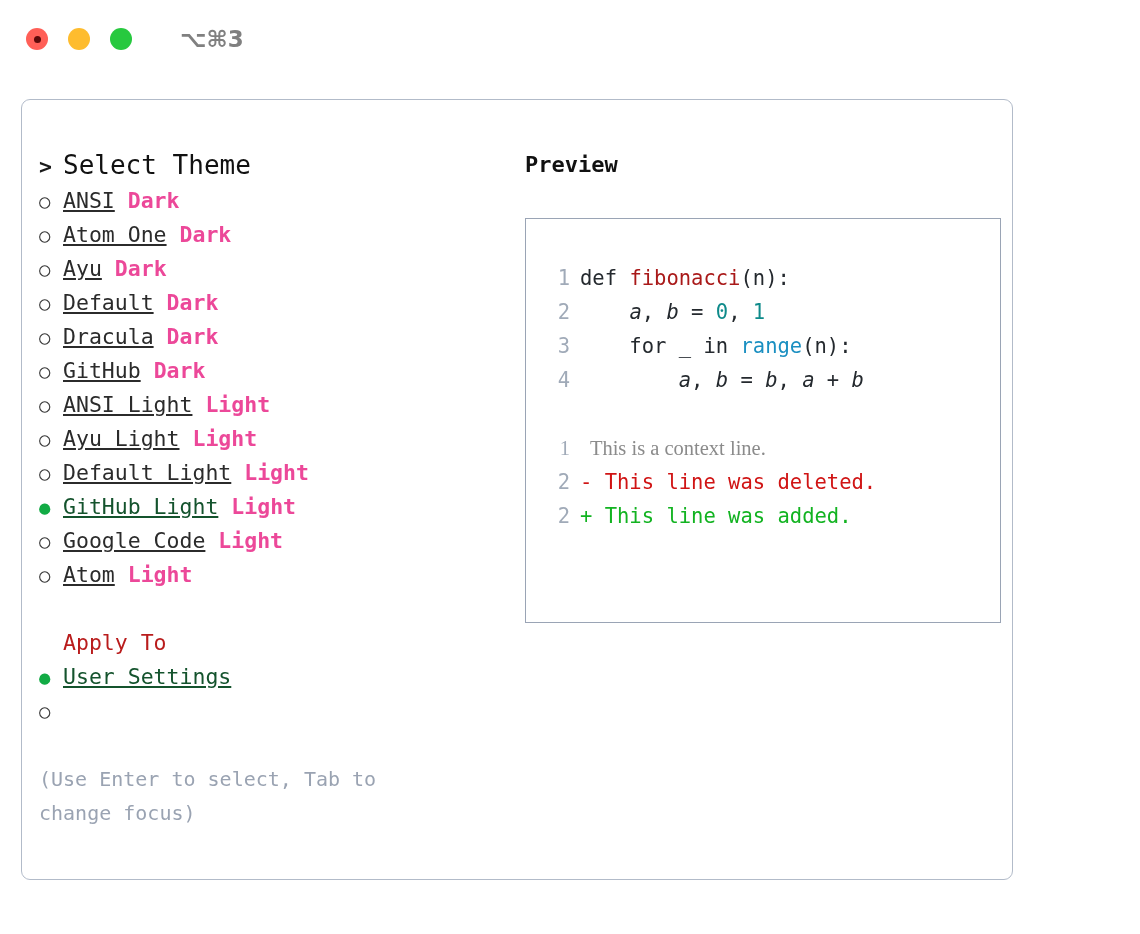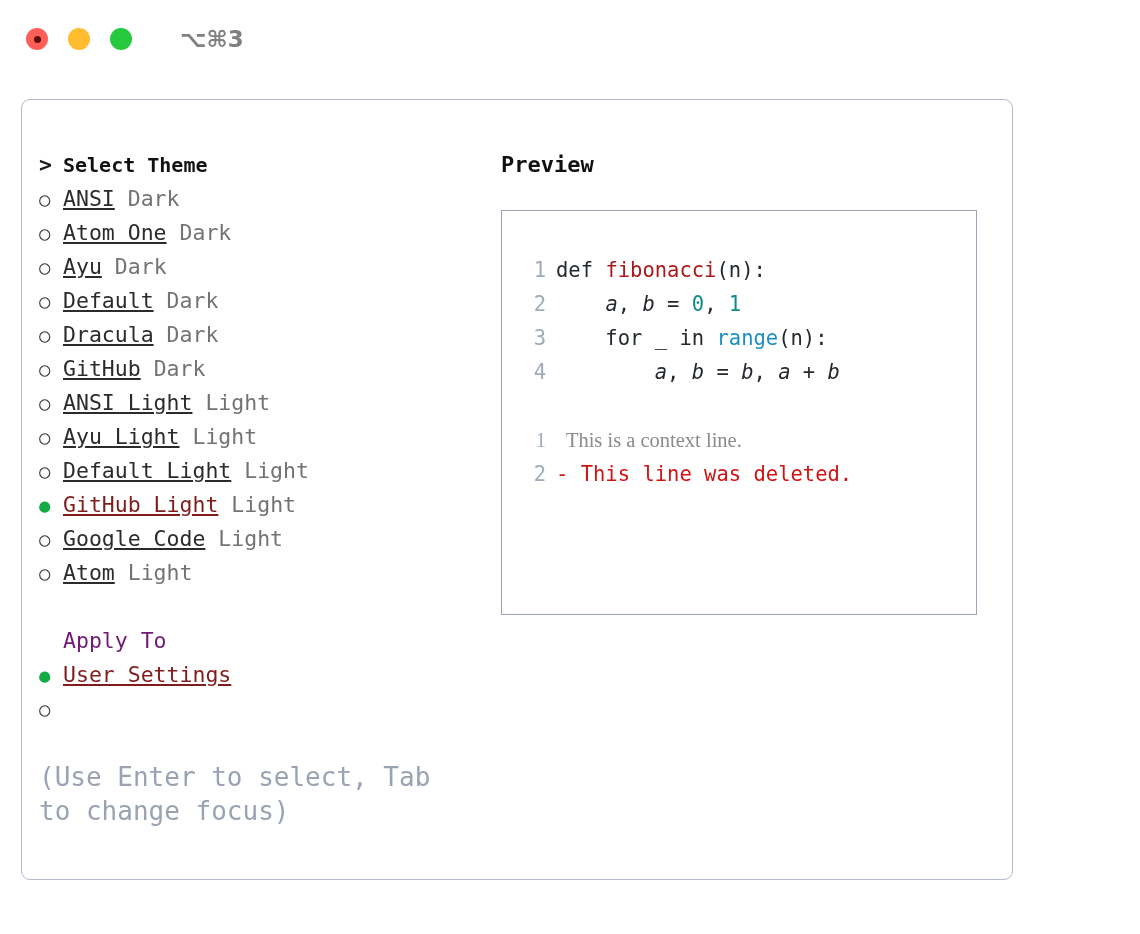--- a/index.html
+++ b/index.html
@@ -102,60 +102,60 @@
     width: 24px;
     flex: 0 0 24px;
     font-size: 19px;
     color: #3b3b3b;
     line-height: 34px;
   }
   .bullet.sel { color: #12ab45; }
   .bullet.caret { font-weight: bold; color: #1a1a1a; font-size: 21.5px;}
 
   .section-title {
-    font-weight: bold;
-    font-size: 20px;
+    font-weight: normal;
+    font-size: 26px;
     color: #111111;
   }
   .theme-name { color: #2b2b2b; text-decoration: underline; }
-  .theme-name.selected { color: #7f1d1d; }
-  .variant { color: #737373; }
+  .theme-name.selected { color: #14532d; }
+  .variant { color: #ec4899; font-weight: bold; }
 
   .apply-head {
     font-size: 21.5px;
     line-height: 34px;
-    color: #701a75;
+    color: #b91c1c;
     padding-left: 24px;
     white-space: pre;
   }
   .spacer-row { height: 34px; }
 
   .help-text {
     margin-top: 34px;
-    font-size: 26px;
+    font-size: 20px;
     line-height: 34px;
     color: #9aa3b2;
     width: 415px;
     white-space: normal;
   }
 
   
   .right-col {
     position: absolute;
-    left: 479px; top: 48px;
+    left: 503px; top: 48px;
     width: 500px;
   }
   .preview-head {
     font-size: 22px;
     font-weight: bold;
     color: #111111;
     line-height: 34px;
   }
   .preview-box {
-    margin-top: 28px;
+    margin-top: 36px;
     width: 476px;
     height: 405px;
     border: 1.6px solid #9aa4b5;
     box-sizing: border-box;
     background: #ffffff;
     padding: 42px 0 0 18px;
   }
   .code-line {
     font-size: 20.5px;
     line-height: 34px;
@@ -236,19 +236,20 @@
           <div id="code-block">
               <div class="code-line"><span class="lnum">1</span><span class="tok-plain">def </span><span class="tok-fn">fibonacci</span><span class="tok-plain">(n):</span></div>
               <div class="code-line"><span class="lnum">2</span><span class="tok-plain">    </span><span class="tok-var">a</span><span class="tok-plain">, </span><span class="tok-var">b</span><span class="tok-plain"> = </span><span class="tok-num">0</span><span class="tok-plain">, </span><span class="tok-num">1</span></div>
               <div class="code-line"><span class="lnum">3</span><span class="tok-plain">    for _ in </span><span class="tok-call">range</span><span class="tok-plain">(n):</span></div>
               <div class="code-line"><span class="lnum">4</span><span class="tok-plain">        </span><span class="tok-var">a</span><span class="tok-plain">, </span><span class="tok-var">b</span><span class="tok-plain"> = </span><span class="tok-var">b</span><span class="tok-plain">, </span><span class="tok-var">a</span><span class="tok-plain"> + </span><span class="tok-var">b</span></div>
             </div>
           <div class="gap-line"></div>
           <div id="diff-block">
               <div class="code-line diff-ctx"><span class="lnum">1</span><span> </span><span> This is a context line.</span></div>
               <div class="code-line diff-del"><span class="lnum">2</span><span>-</span><span> This line was deleted.</span></div>
+              <div class="code-line diff-add"><span class="lnum">2</span><span>+</span><span> This line was added.</span></div>
             </div>
         </div>
       </div>
 
     </div>
   </div>
 </div>
 
 </body></html>

